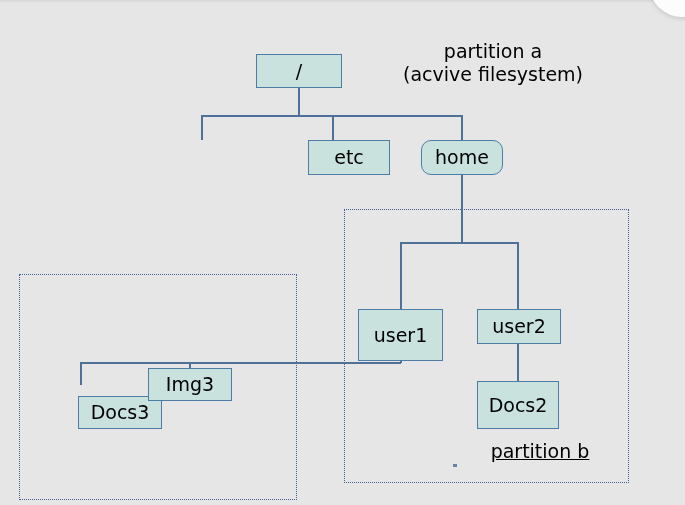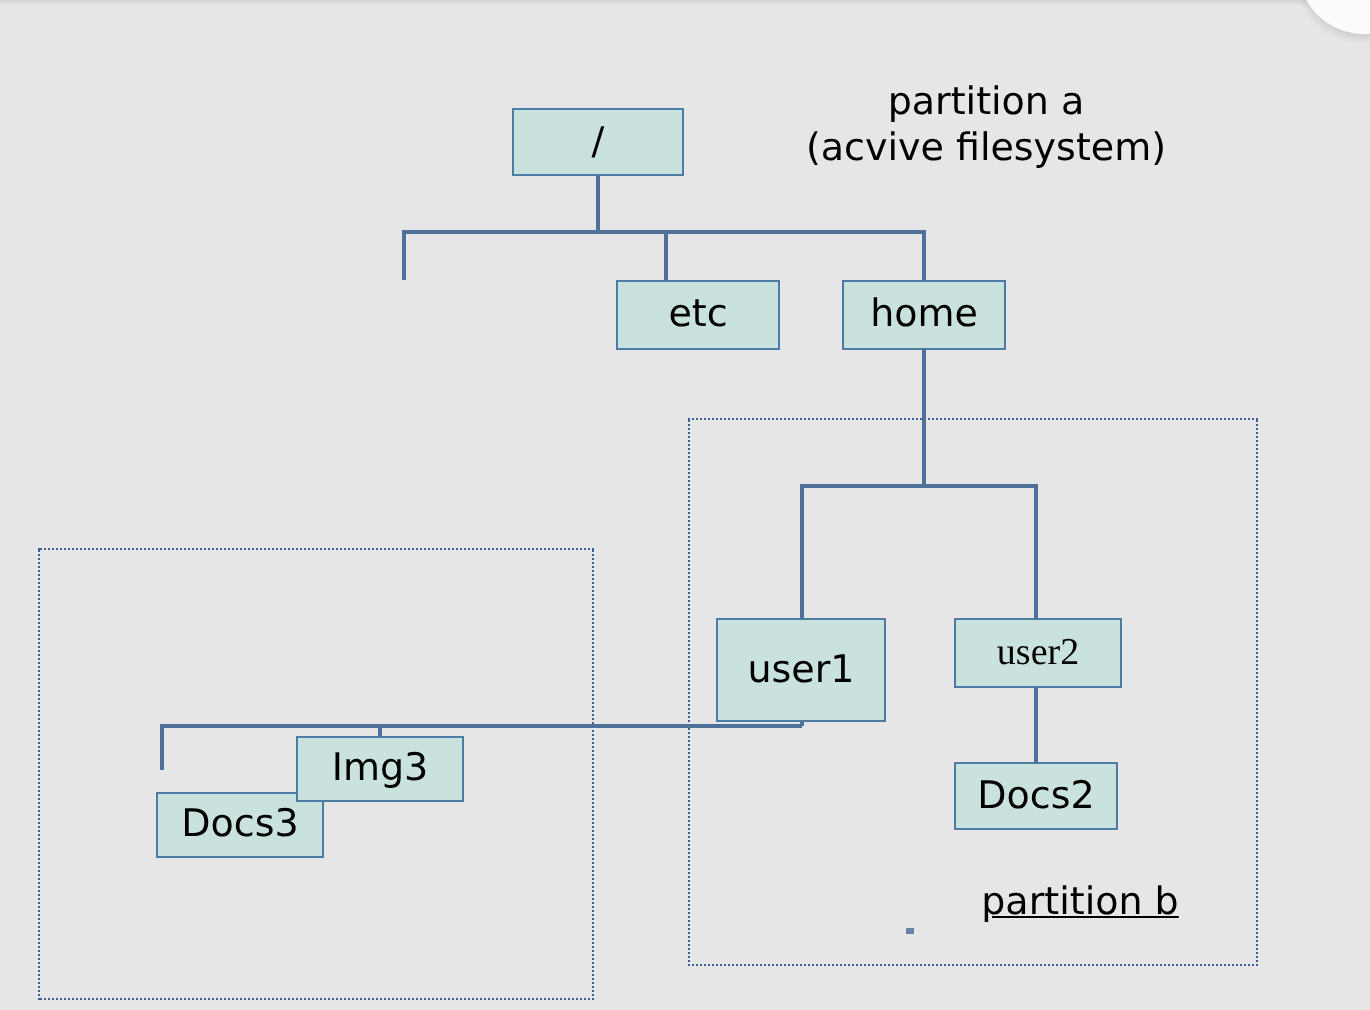--- a/index.html
+++ b/index.html
@@ -52,24 +52,24 @@
     display: flex;
     align-items: center;
     justify-content: center;
     font-size: 19px;
     line-height: 1;
     color: var(--text, #000000);
   }
   .node-root  { left: 256px; top: 54px;  width: 86px; height: 34px; }
   .node-usr   { left: 159px; top: 140px; width: 83px; height: 35px; }
   .node-etc   { left: 292px; top: 140px; width: 82px; height: 35px; margin-left: 16px; }
-  .node-home  { left: 421px; top: 140px; width: 82px; height: 35px; }
+  .node-home  { left: 421px; top: 140px; width: 82px; height: 35px; border-radius: 10px; }
   .node-user1 { left: 358px; top: 309px; width: 85px; height: 52px; }
-  .node-user2 { left: 477px; top: 309px; width: 84px; height: 35px; font-family: Liberation Serif, serif; }
-  .node-docs2 { left: 477px; top: 381px; width: 82px; height: 34px; }
+  .node-user2 { left: 477px; top: 309px; width: 84px; height: 35px; }
+  .node-docs2 { left: 477px; top: 381px; width: 82px; height: 48px; }
   .node-docs3 { left: 38px;  top: 396px; width: 84px; height: 33px; margin-left: 40px; }
   .node-img3  { left: 148px; top: 368px; width: 84px; height: 33px; }
   .caption {
     position: absolute;
     font-size: 19px;
     white-space: nowrap;
     transform: translateX(-50%);
     text-align: center;
     line-height: 23px;
   }

